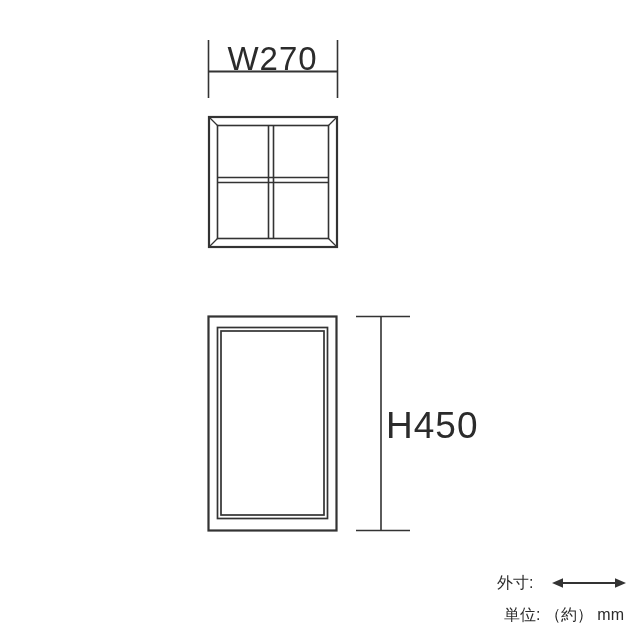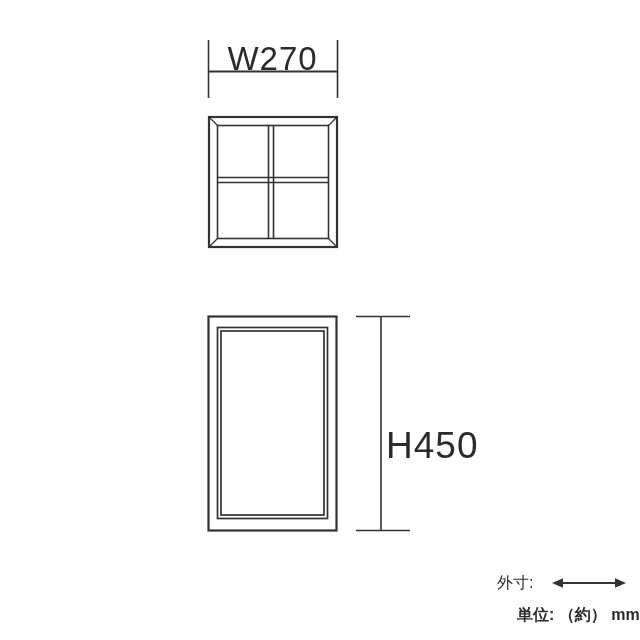--- a/index.html
+++ b/index.html
@@ -36,31 +36,30 @@
     letter-spacing: 1px;
     white-space: nowrap;
   }
   .w-label {
     left: 208px; top: 42px; width: 129px;
     font-size: 33px; text-align: center;
   }
   .h-label {
     left: 386px; top: 407px;
     font-size: 37px;
-    margin-top: 20px;
   }
   .legend {
     position: absolute;
     color: var(--text);
     font-size: 16px;
     line-height: 1;
     white-space: nowrap;
   }
   .legend-outer { left: 497px; top: 575px; text-align: center; }
-  .legend-unit  { left: 517px; top: 607px; font-weight: bold; }
+  .legend-unit  { left: 504px; top: 607px; }
 </style>
 </head>
 <body>
 
 <div class="canvas">
 
   <svg width="640" height="640" viewBox="0 0 640 640">
 
     <g>
       <line class="ln" x1="208.5" y1="40" x2="208.5" y2="98" stroke-width="1.6"></line>

